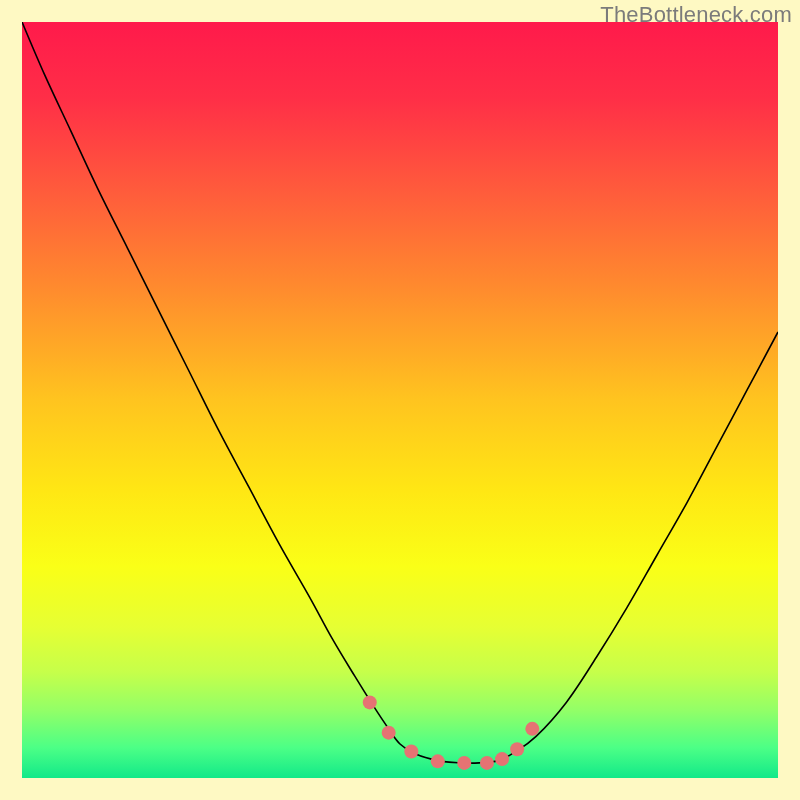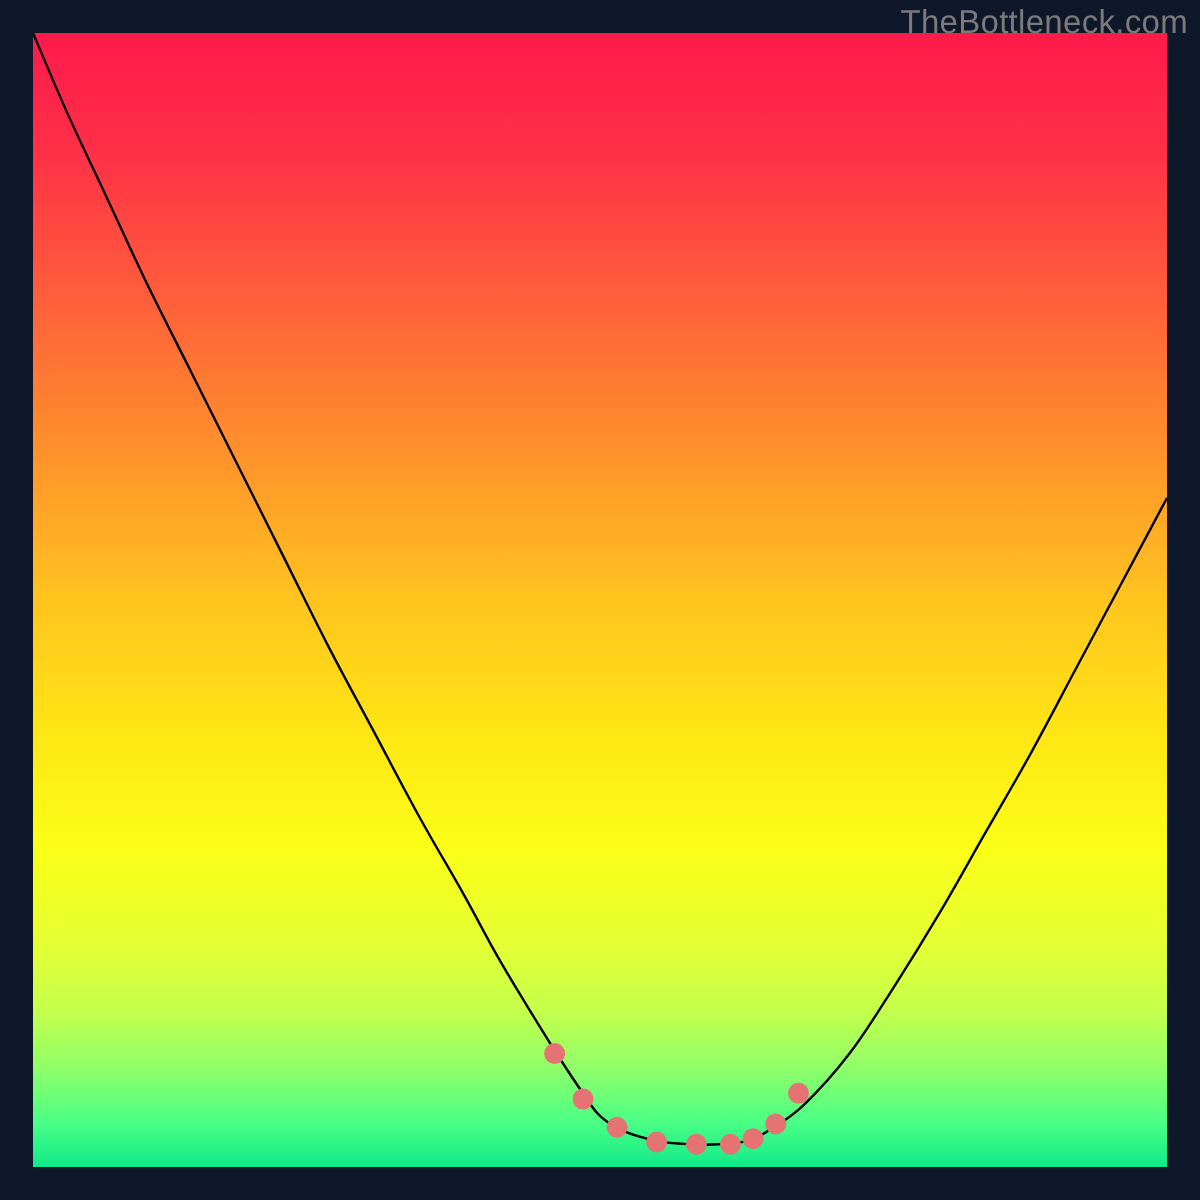--- a/index.html
+++ b/index.html
@@ -9,21 +9,21 @@
     height: 800px;
     background: #000;
     overflow: hidden;
   }
   .frame {
     position: absolute;
     left: 0;
     top: 0;
     width: 800px;
     height: 800px;
-    background: #0f172a;
+    background: #fef9c3;
   }
   .plot {
     position: absolute;
     left: 22px;
     top: 22px;
     width: 756px;
     height: 756px;
     overflow: hidden;
   }
   .watermark {

